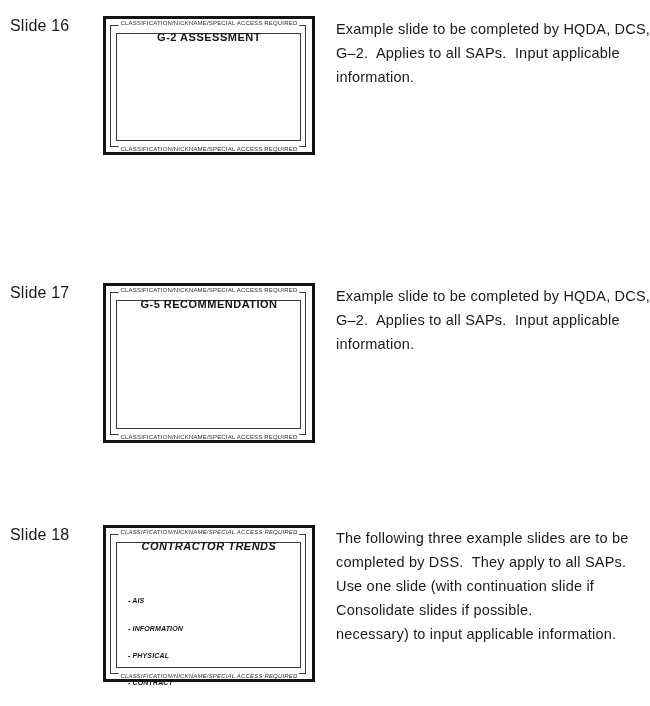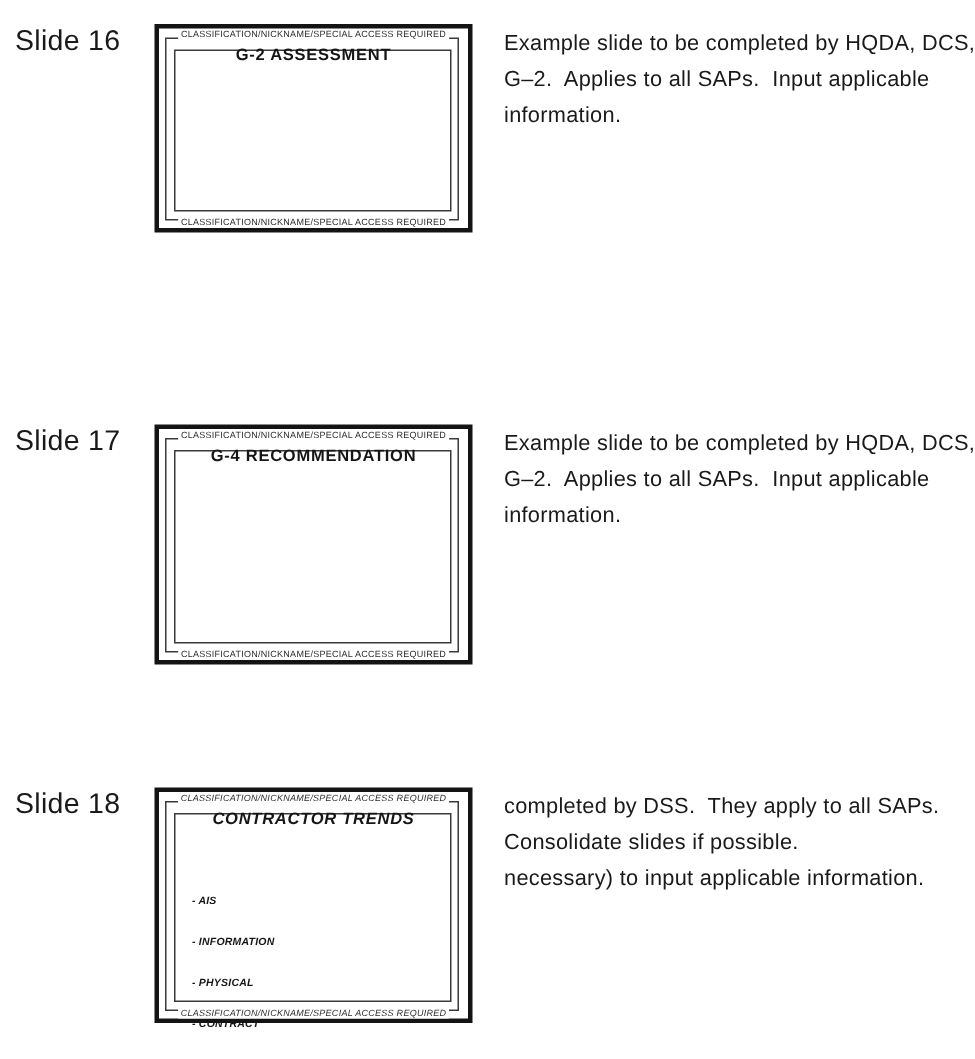--- a/index.html
+++ b/index.html
@@ -15,21 +15,21 @@
   }
   .row { position: absolute; left: 0; width: 650px; }
   .row.r1 { top: 16px;  height: 170px; }
   .row.r2 { top: 283px; height: 166px; }
   .row.r3 { top: 525px; height: 162px; }
 
   .slide-label {
     position: absolute;
     left: 10px;
     top: 1px;
-    font-size: 19px;
+    font-size: 16px;
     letter-spacing: 0.2px;
     color: #1a1a1a;
     white-space: pre;
   }
 
   .thumb {
     position: absolute;
     left: 103px;
     top: 0;
     width: 212px;
@@ -131,21 +131,21 @@
       <div class="desc-line">information.</div>
     </div>
   </section>
 
   <section class="row r2">
     <div class="slide-label">Slide 17</div>
     <div class="thumb">
       <div class="frameA"></div>
       <div class="frameB"></div>
       <div class="banner top">CLASSIFICATION/NICKNAME/SPECIAL ACCESS REQUIRED</div>
-      <div class="slide-title">G-4 RECOMMENDATION</div>
+      <div class="slide-title">G-5 RECOMMENDATION</div>
       <div class="banner bottom">CLASSIFICATION/NICKNAME/SPECIAL ACCESS REQUIRED</div>
     </div>
     <div class="desc">
       <div class="desc-line">Example slide to be completed by HQDA, DCS,</div>
       <div class="desc-line">G–2.  Applies to all SAPs.  Input applicable</div>
       <div class="desc-line">information.</div>
     </div>
   </section>
 
   <section class="row r3">
@@ -157,19 +157,21 @@
       <div class="slide-title">CONTRACTOR TRENDS</div>
       <div class="bullets">
         <div>- AIS</div>
         <div>- INFORMATION</div>
         <div>- PHYSICAL</div>
         <div>- CONTRACT</div>
       </div>
       <div class="banner bottom">CLASSIFICATION/NICKNAME/SPECIAL ACCESS REQUIRED</div>
     </div>
     <div class="desc">
+      <div class="desc-line">The following three example slides are to be</div>
       <div class="desc-line">completed by DSS.  They apply to all SAPs.</div>
+      <div class="desc-line">Use one slide (with continuation slide if</div>
       <div class="desc-line">Consolidate slides if possible.</div>
       <div class="desc-line">necessary) to input applicable information.</div>
     </div>
   </section>
 
 </div>
 
 </body></html>

